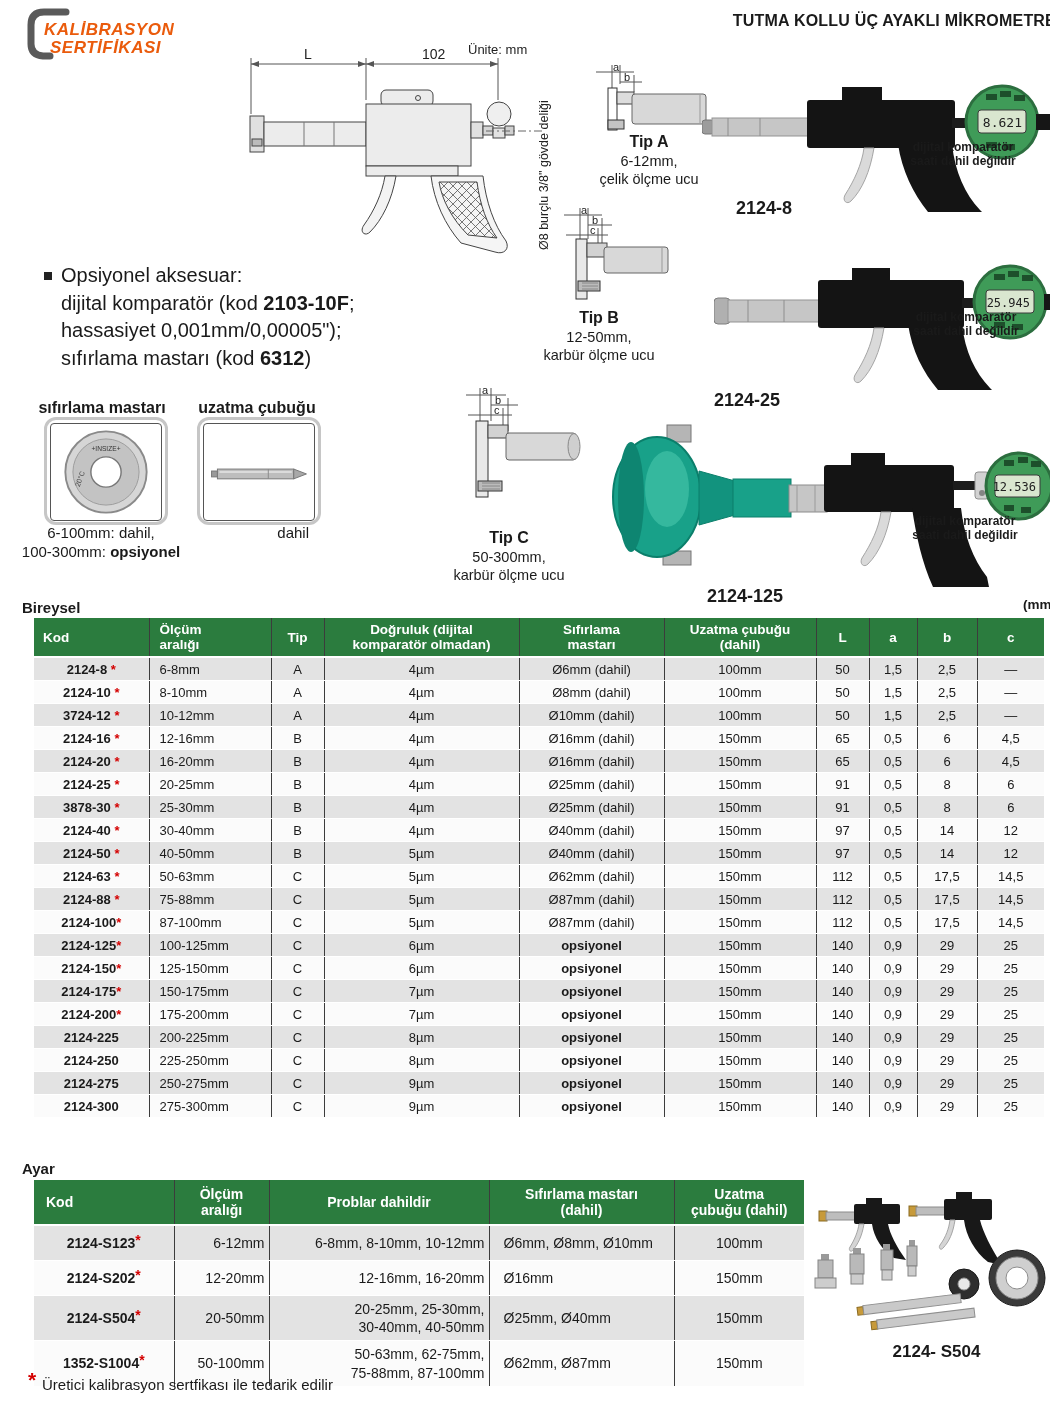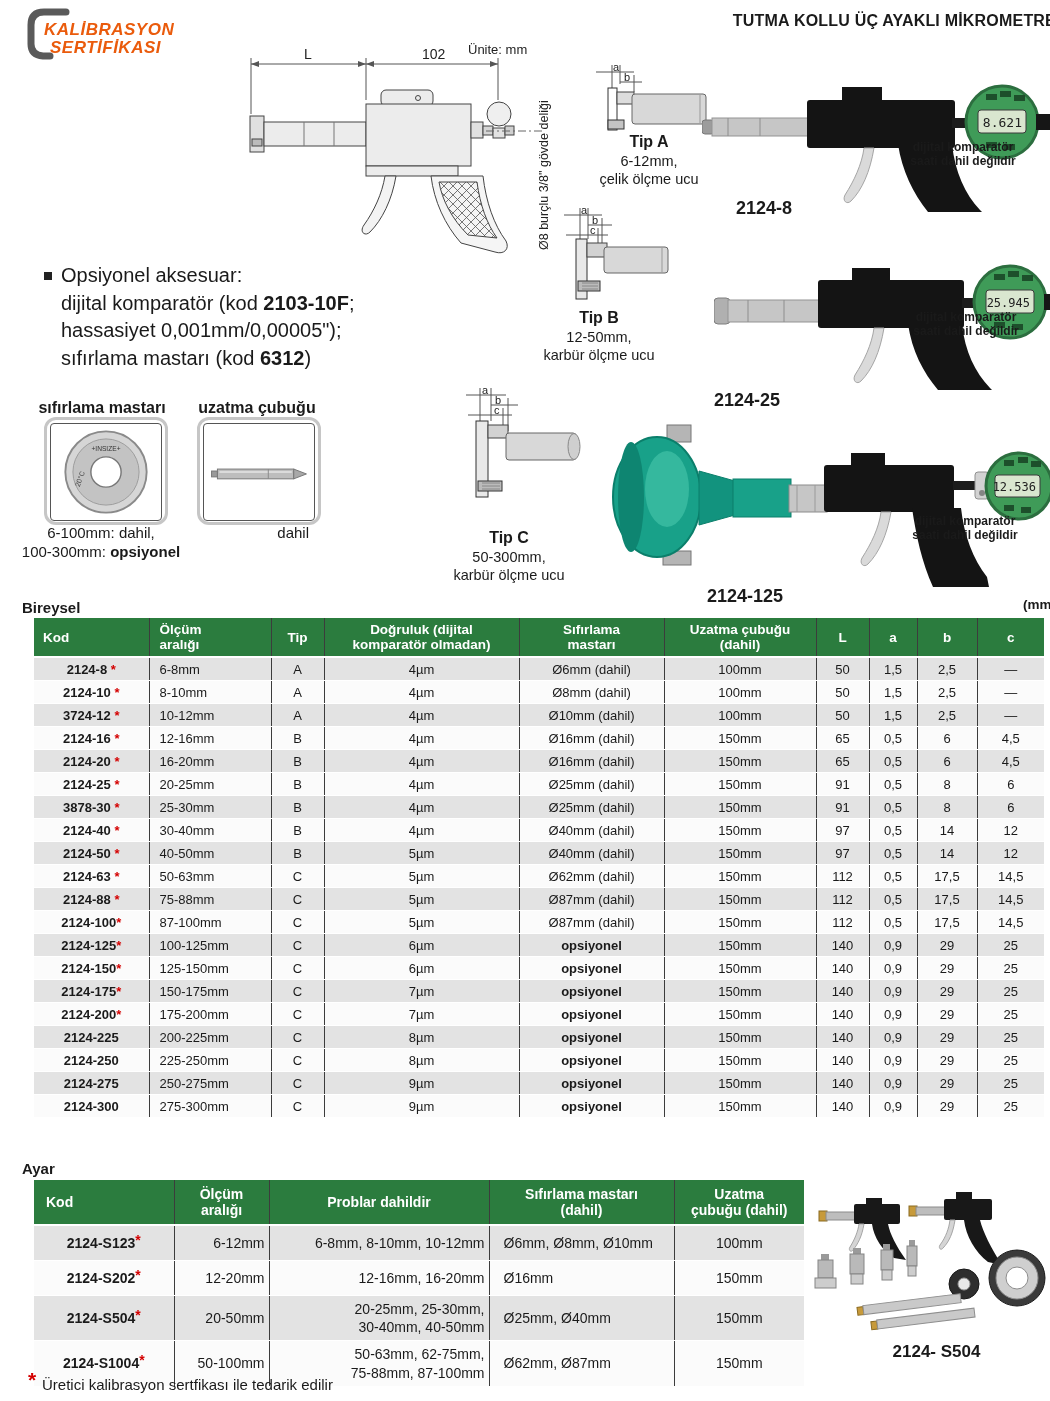--- a/index.html
+++ b/index.html
@@ -676,21 +676,21 @@
         </tr>
         <tr>
           <td><span class="code">2124-S504</span><span class="star">*</span></td>
           <td class="c1">20-50mm</td>
           <td class="c2">20-25mm, 25-30mm,
 30-40mm, 40-50mm</td>
           <td class="c3">Ø25mm, Ø40mm</td>
           <td class="c4">150mm</td>
         </tr>
         <tr>
-          <td><span class="code">2124-S1004</span><span class="star">*</span></td>
+          <td><span class="code">1352-S1004</span><span class="star">*</span></td>
           <td class="c1">50-100mm</td>
           <td class="c2">50-63mm, 62-75mm,
 75-88mm, 87-100mm</td>
           <td class="c3">Ø62mm, Ø87mm</td>
           <td class="c4">150mm</td>
         </tr>
       </tbody>
   </table>
 
   <svg class="abs" style="left:800px;top:1186px;" width="245" height="150" viewBox="0 0 245 150">

